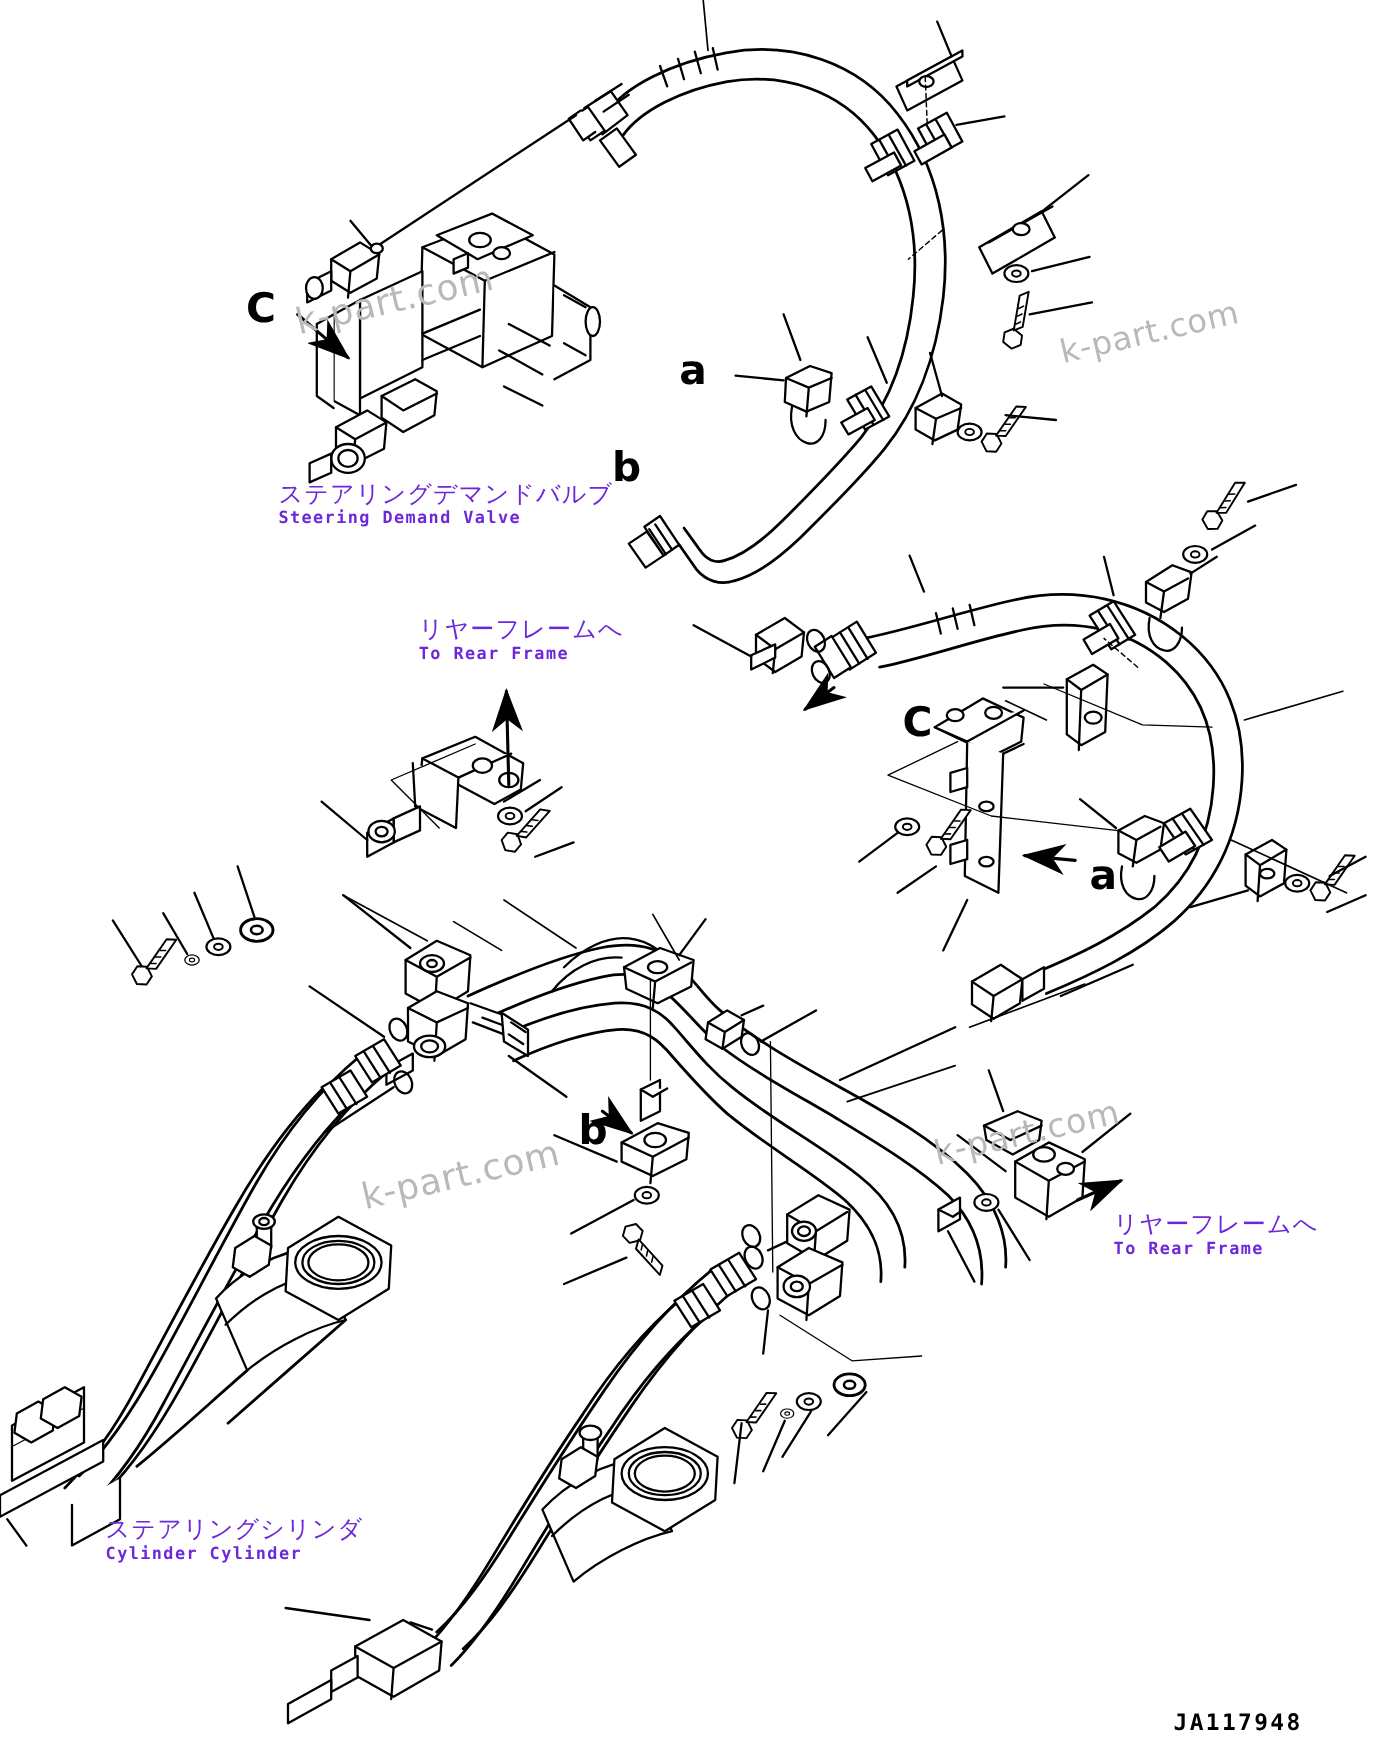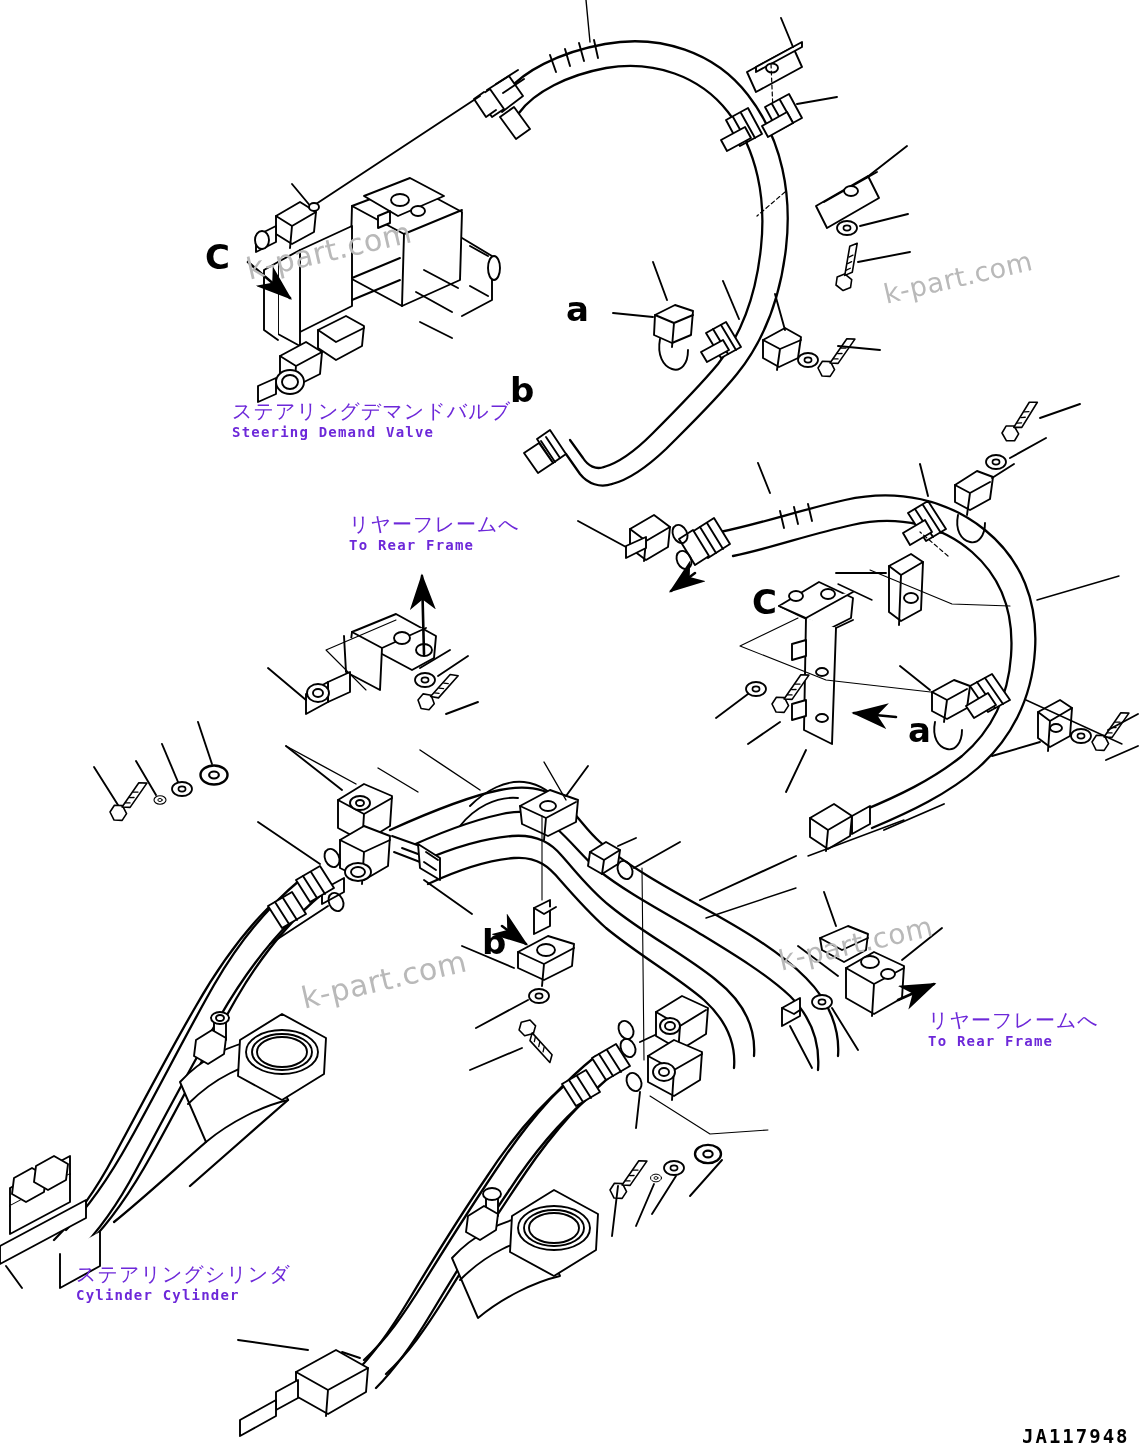--- a/index.html
+++ b/index.html
@@ -576,27 +576,27 @@
   <div class="lbl" style="left:349px; top:513px;">
     <span class="jp">リヤーフレームへ</span>
     <span class="en">To Rear Frame</span>
   </div>
 
   <div class="lbl" style="left:928px; top:1009px;">
     <span class="jp">リヤーフレームへ</span>
     <span class="en">To Rear Frame</span>
   </div>
 
-  <div class="lbl" style="left:76px; top:1263px;">
+  <div class="lbl" style="left:88px; top:1263px;">
     <span class="jp">ステアリングシリンダ</span>
     <span class="en">Cylinder Cylinder</span>
   </div>
 
   <div class="callout" style="left:205px; top:240px;">C</div>
   <div class="callout" style="left:566px; top:292px;">a</div>
   <div class="callout" style="left:510px; top:373px;">b</div>
   <div class="callout" style="left:752px; top:585px;">C</div>
   <div class="callout" style="left:908px; top:713px;">a</div>
   <div class="callout" style="left:482px; top:925px;">b</div>
 
-  <div class="drawing-no" style="left:978px; top:1425px;margin-left:44px;">JA117948</div>
+  <div class="drawing-no" style="left:978px; top:1425px;">JA117948</div>
 
 </div>
 
 </body></html>

